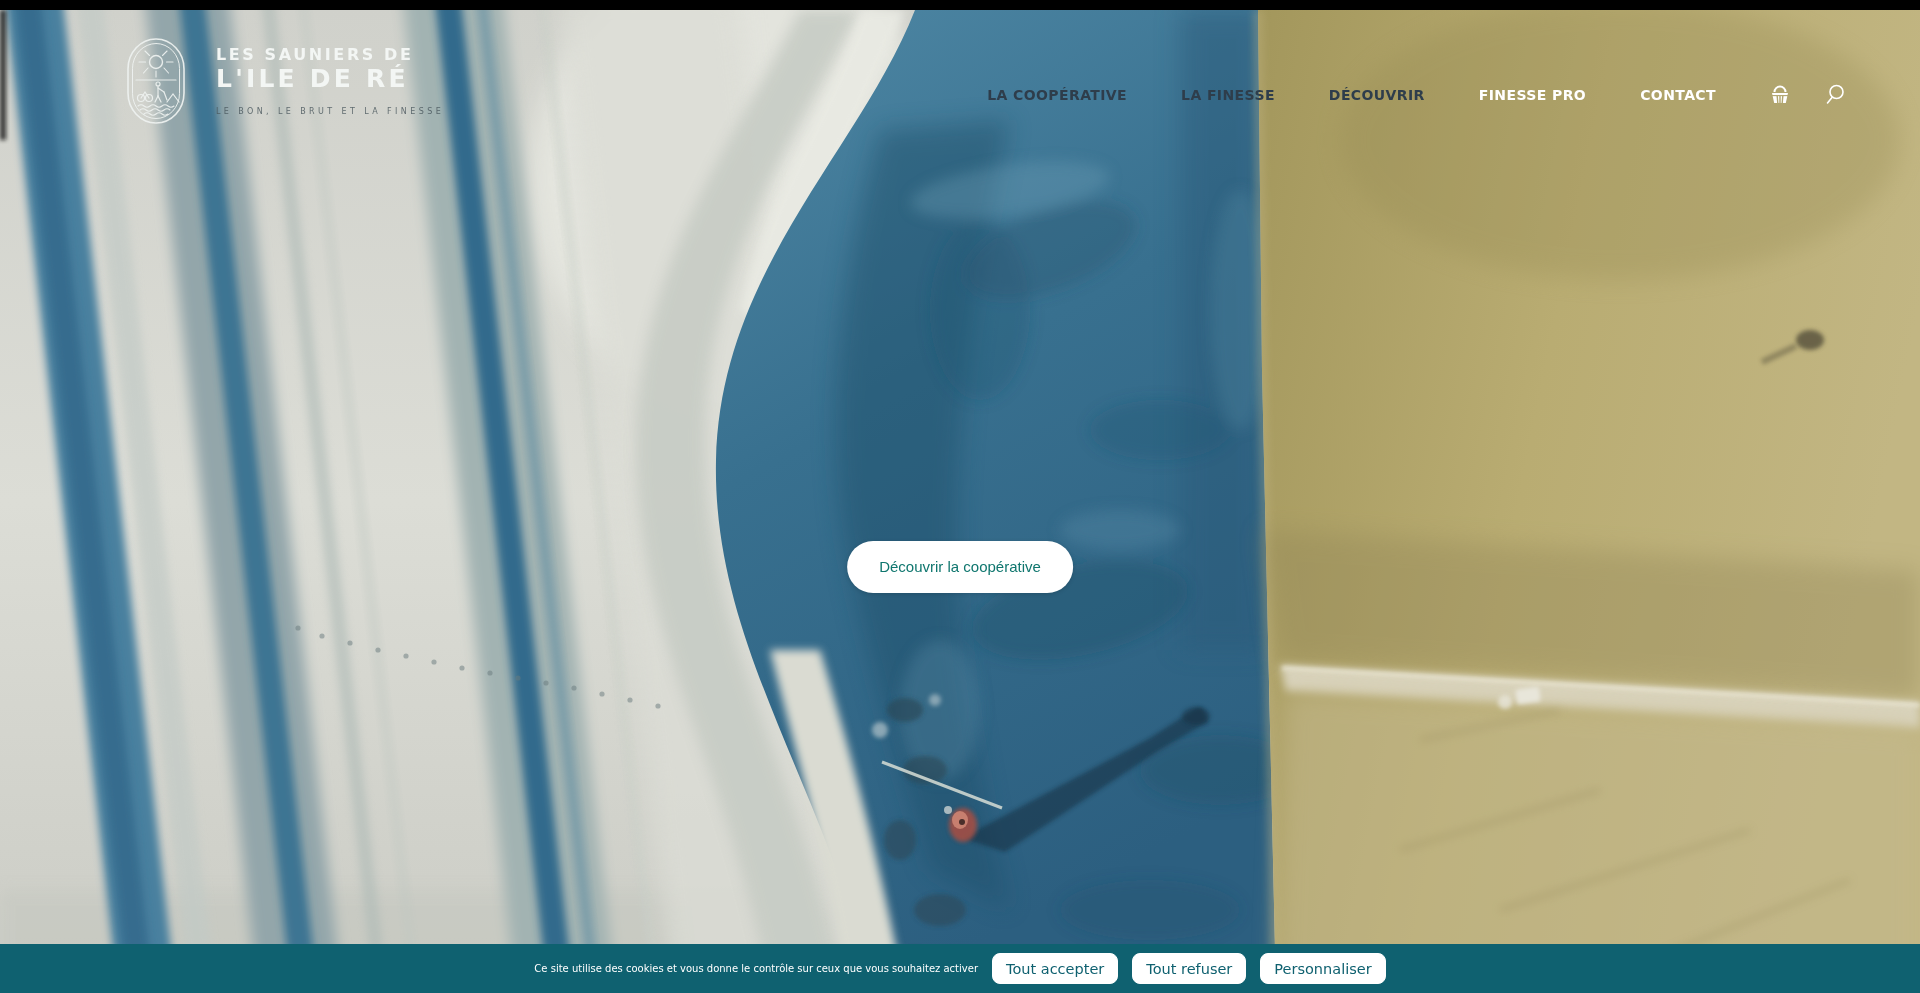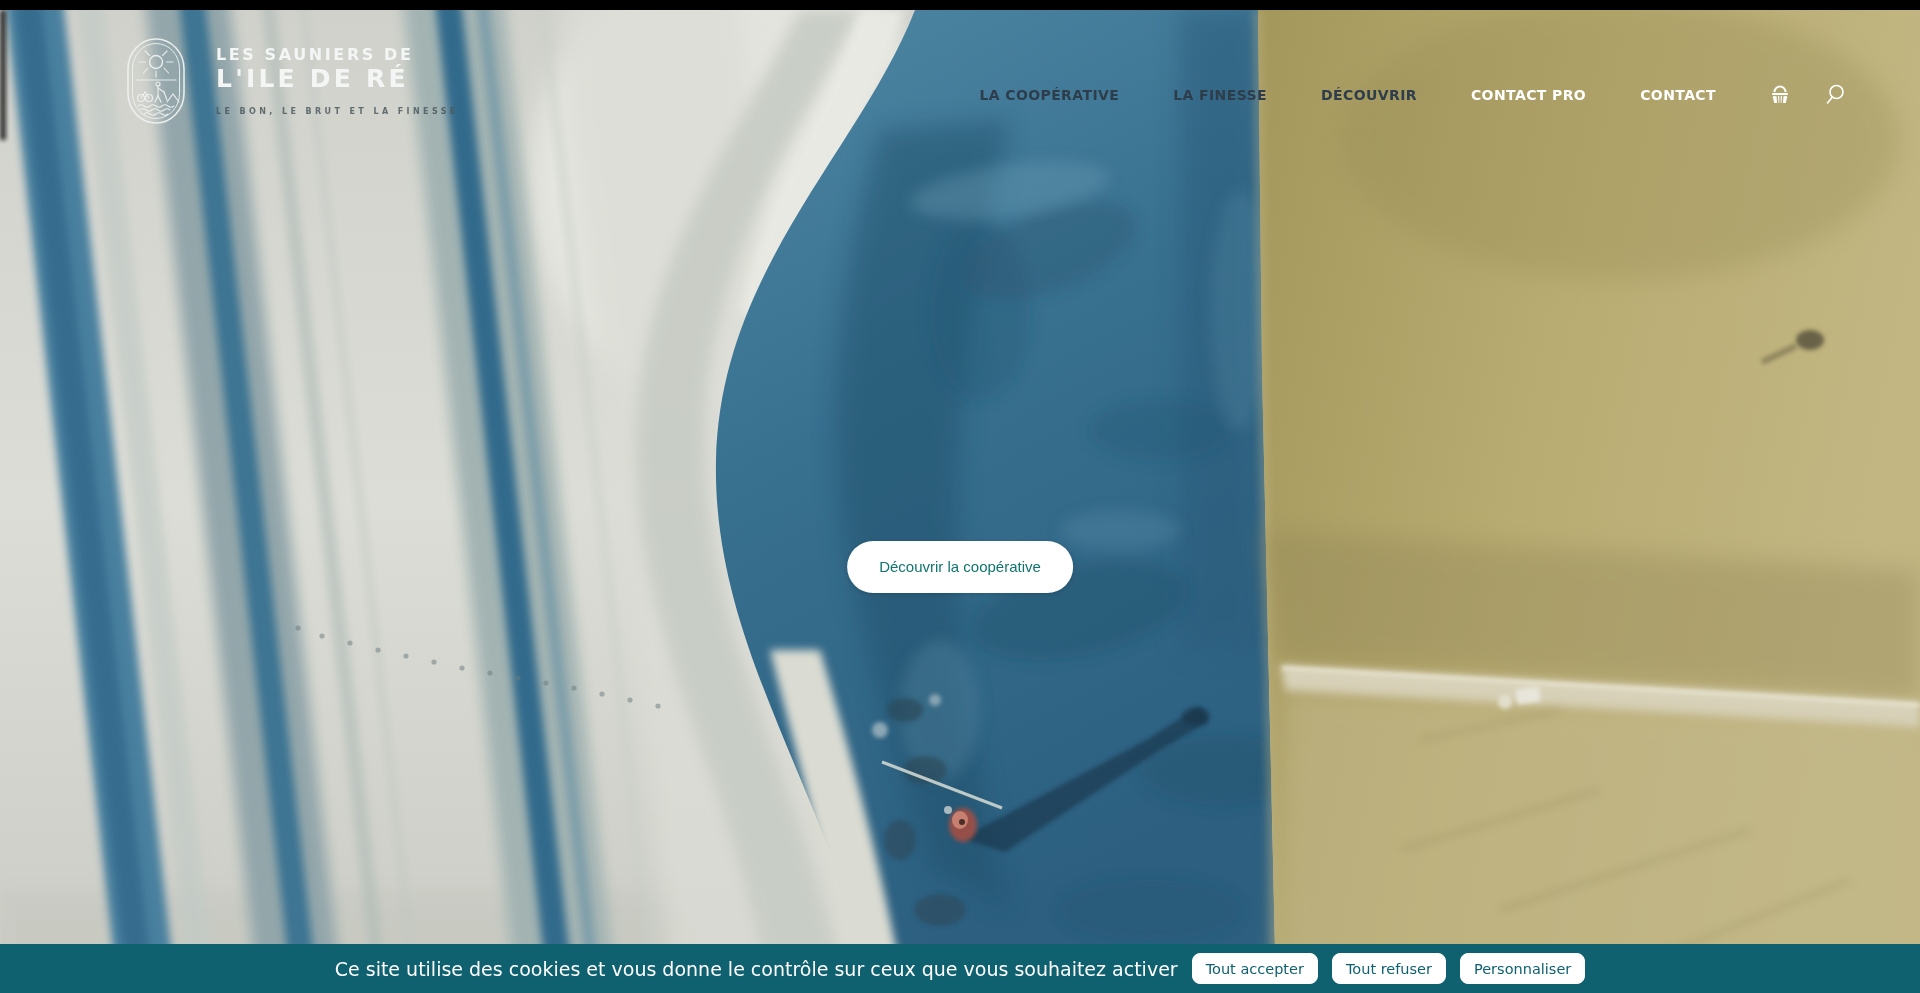--- a/index.html
+++ b/index.html
@@ -10,39 +10,39 @@
   .hero{position:absolute;top:10px;left:0;width:1920px;height:983px;z-index:1;}
   .hero svg{display:block;}
 
   
   header{position:absolute;top:10px;left:16px;width:1920px;height:130px;z-index:6;}
   .logo{position:absolute;left:95px;top:26px;display:flex;align-items:center;gap:15px;cursor:pointer;text-decoration:none;}
   .emblem{width:90px;height:90px;opacity:.93;}
   .logo-text{display:flex;flex-direction:column;}
   .logo-l1{font-size:16px;font-weight:700;letter-spacing:2.6px;color:#f3f6f4;line-height:1.15;}
   .logo-l2{font-size:25px;font-weight:700;letter-spacing:3.2px;color:#f3f6f4;line-height:1.15;}
-  .logo-tag{font-size:8px;font-weight:700;letter-spacing:3.4px;color:rgba(72,86,92,.82);margin-top:13px;}
+  .logo-tag{font-size:8px;font-weight:400;letter-spacing:3.4px;color:rgba(72,86,92,.82);margin-top:13px;}
 
   nav{position:absolute;top:73px;right:90px;display:flex;align-items:center;gap:54px;}
   .nav-link{font-size:14px;font-weight:600;letter-spacing:.4px;text-decoration:none;cursor:pointer;white-space:nowrap;}
   .nav-link.dark{color:#2e3d4b;}
   .nav-link.light{color:#ffffff;}
   .nav-icon-btn{display:flex;align-items:center;cursor:pointer;text-decoration:none;}
   .nav-icon-btn.search{margin-left:-20px;}
 
   
   .cta{position:absolute;top:541px;left:50%;transform:translateX(-50%);background:#ffffff;color:#0f766e;
        font-family:"Liberation Sans",sans-serif;font-size:15px;line-height:18px;padding:17px 32px;
        border-radius:30px;white-space:nowrap;text-decoration:none;cursor:pointer;z-index:5;
        box-shadow:0 1px 4px rgba(0,0,0,.15);}
 
   
   .cookie-bar{position:absolute;bottom:0;left:0;width:1920px;height:49px;background:#0f6170;z-index:10;
               display:flex;align-items:center;justify-content:center;gap:14px;}
-  .cookie-msg{color:#ffffff;font-size:19px;white-space:nowrap;}
+  .cookie-msg{color:#ffffff;font-size:10px;white-space:nowrap;}
   .cookie-btn{background:#ffffff;color:#0f6170;border:1px solid #ffffff;border-radius:8px;
               font-family:"DejaVu Sans",sans-serif;font-size:14.5px;padding:4px 13px;height:31px;cursor:pointer;white-space:nowrap;}
 </style>
 <title>Les Sauniers de l'Ile de Ré</title></head>
 <body>
 
 <div class="black-bar"></div>
 
 <div class="hero">
   <svg width="1920" height="983" viewBox="0 0 1920 983" preserveAspectRatio="none">
@@ -212,21 +212,21 @@
       <span class="logo-l1">LES SAUNIERS DE</span>
       <span class="logo-l2">L'ILE DE RÉ</span>
       <span class="logo-tag">LE BON, LE BRUT ET LA FINESSE</span>
     </span>
   </a>
 
   <nav>
     <a class="nav-link dark">LA COOPÉRATIVE</a>
     <a class="nav-link dark">LA FINESSE</a>
     <a class="nav-link dark">DÉCOUVRIR</a>
-    <a class="nav-link light">CONTACT PRO</a>
+    <a class="nav-link light">FINESSE PRO</a>
     <a class="nav-link light">CONTACT</a>
 
     <a class="nav-icon-btn cart">
       <svg width="20" height="19" viewBox="0 0 20 19">
         <mask id="bm">
           <rect width="20" height="19" fill="#000"></rect>
           <path d="M4.5,7 a5.5,5.5 0 0 1 11,0" fill="none" stroke="#fff" stroke-width="2"></path>
           <path d="M2,8 h16 l-2.2,10 h-11.6 z" fill="#fff"></path>
           <line x1="7.2" y1="11" x2="7.8" y2="18" stroke="#000" stroke-width="1.4"></line>
           <line x1="10" y1="11" x2="10" y2="18" stroke="#000" stroke-width="1.4"></line>

